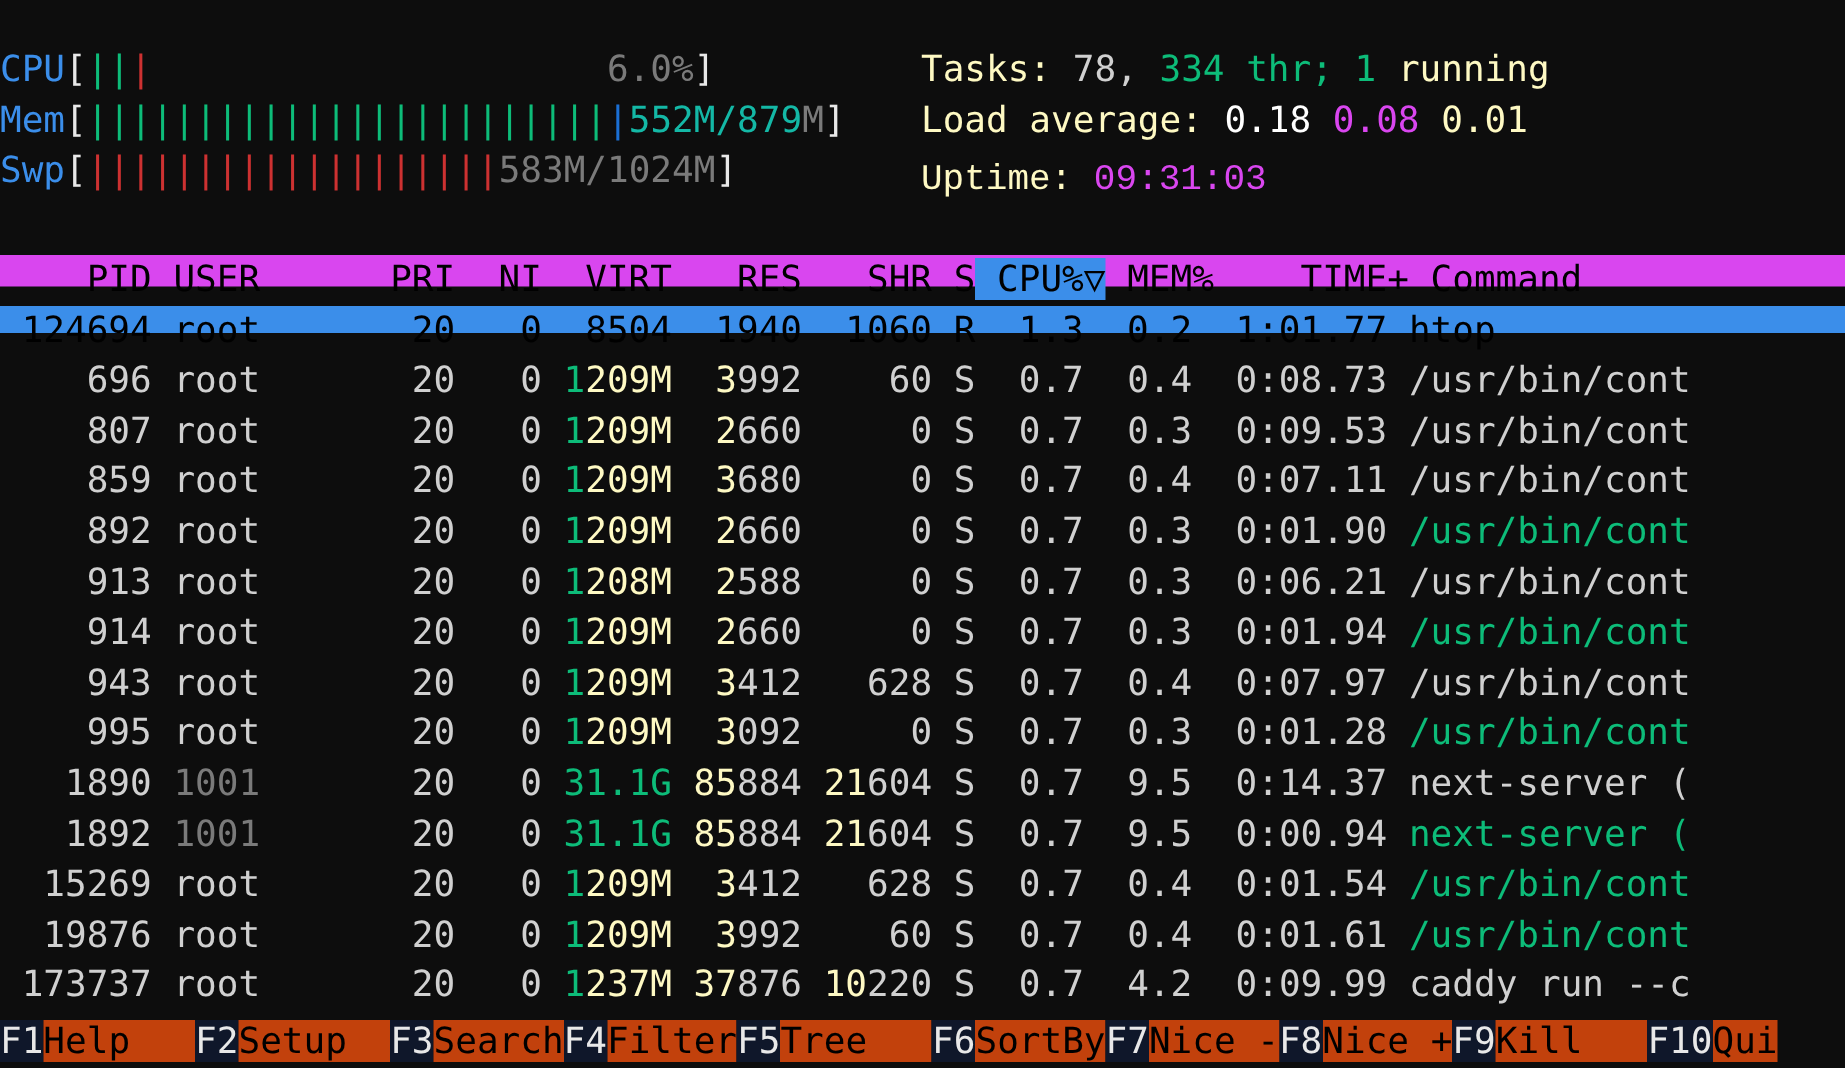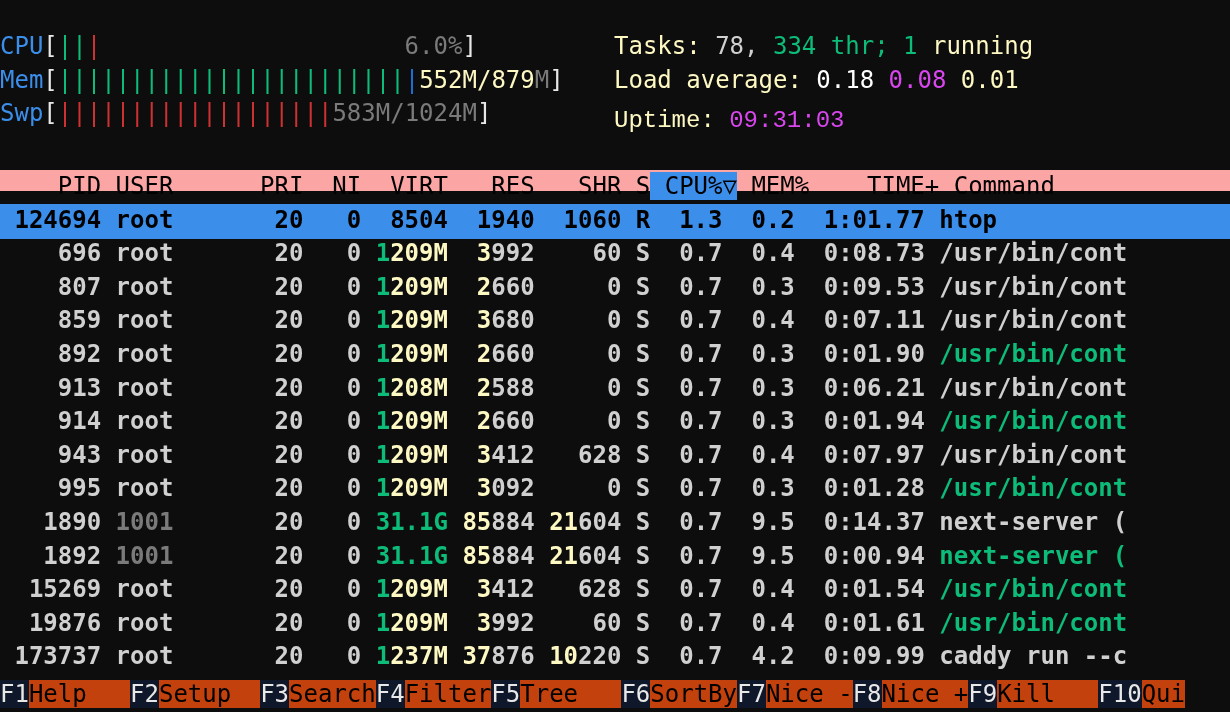--- a/index.html
+++ b/index.html
@@ -19,51 +19,50 @@
     letter-spacing: 0;
     overflow: hidden;
     -webkit-font-smoothing: none;
   }
 
   
   .row {
     position: absolute;
     left: 0;
     width: 1230px;
-    height: 35px;
+    height: 18px;
     white-space: pre;
     display: block;
-    font-weight: bold;
   }
 
   
   .c-blue   { color: #fef9c3; }
   .c-cyan   { color: #d946ef; }
   .c-dgreen { color: #0dbc79; }
   .c-white  { color: #d0d0d0; }
   .c-bwhite { color: #ffffff; }
   .c-grey   { color: #7a7a7a; }
-  .c-orange { color: #fef9c3; }
+  .c-orange { color: #14b8a6; }
 
   
   .meters { position: absolute; left: 0; top: 0; }
   .meterline { position: absolute; white-space: pre; }
   .bar-green  { color: #0dbc79; }
   .bar-red    { color: #cd3131; }
   .bar-blue   { color: #1b6fd4; }
   .bracket    { color: #e8e8e8; }
   .metername  { color: #3b8eea; }
 
   
   .thead {
     position: absolute;
     left: 0;
     width: 1230px;
     height: 21px;
-    background: #fca5a5;
+    background: #d946ef;
     white-space: pre;
     color: #000000;
   }
   .thead .sortcol {
     background: #3b8eea;
     color: #000000;
   }
 
   
   .selrow {

